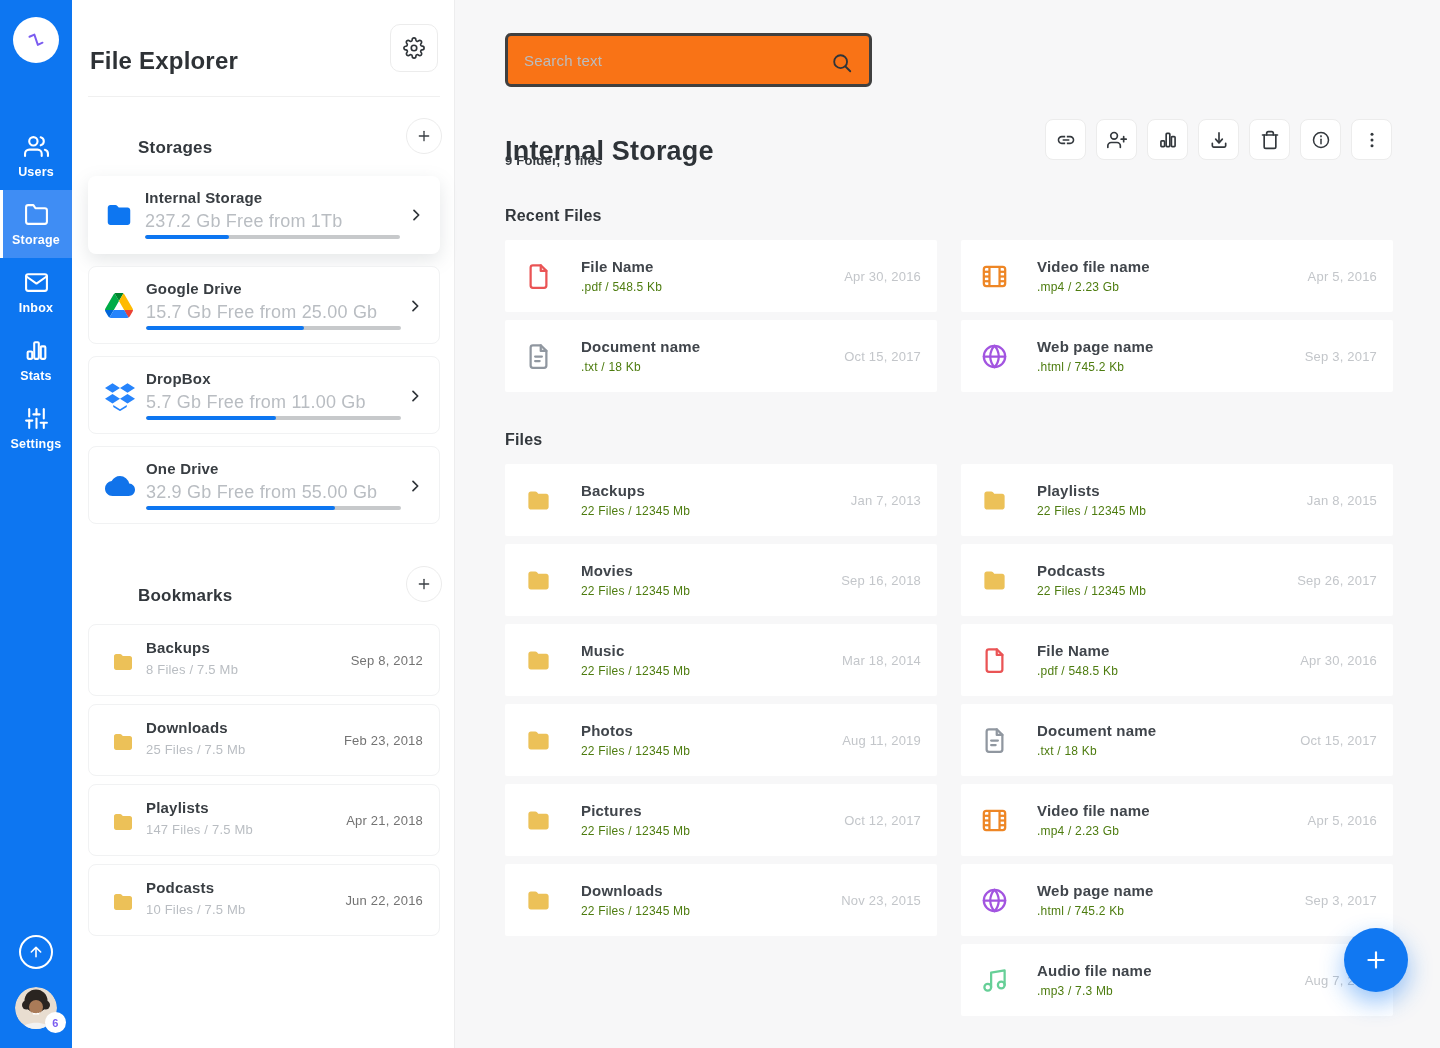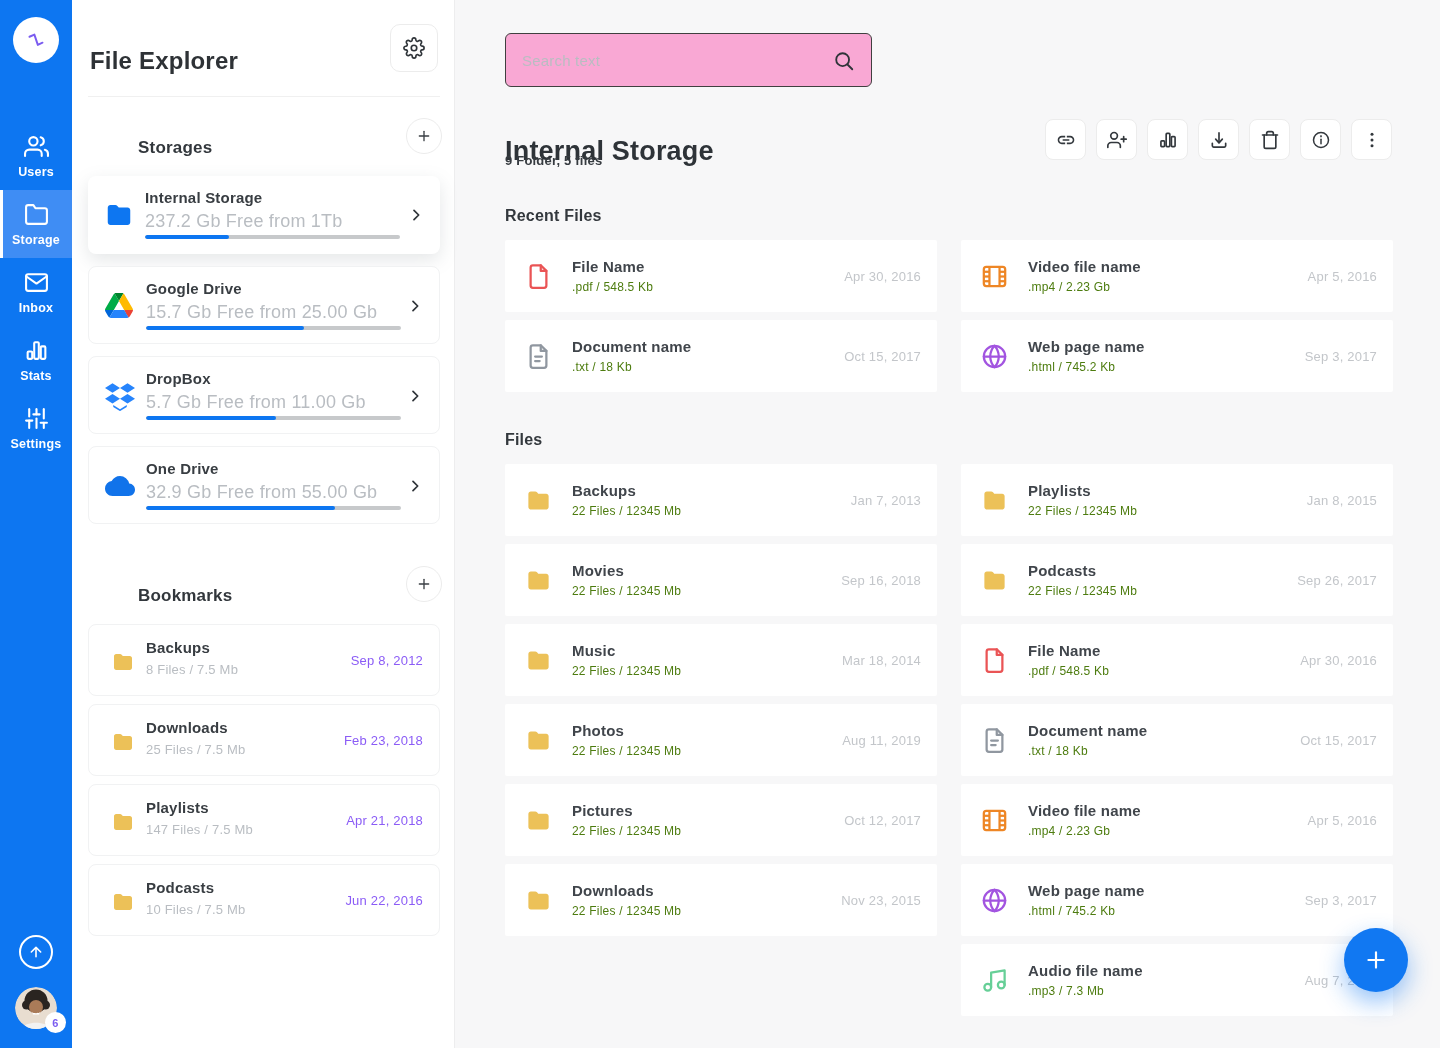--- a/index.html
+++ b/index.html
@@ -52,26 +52,26 @@
   .chev{position:absolute;right:16px;top:31px;width:16px;height:16px;color:#2f3439;}
   .chev svg{width:16px;height:16px;}
 
   .bookmark-list{position:absolute;left:16px;top:624px;width:352px;}
   .bm-card{position:relative;width:352px;height:72px;border-radius:8px;background:#fff;margin-bottom:8px;
            border:1px solid #f1f2f3;cursor:pointer;}
   .bm-icon{position:absolute;left:22px;top:25px;width:24px;height:24px;color:#ecc158;}
   .bm-icon svg{width:24px;height:24px;}
   .bm-name{position:absolute;left:57px;top:14px;font-size:15px;font-weight:700;color:#383d42;}
   .bm-info{position:absolute;left:57px;top:37px;font-size:13px;color:#b9bdc2;}
-  .bm-date{position:absolute;right:16px;top:28px;font-size:13px;color:#8b5cf6;}
+  .bm-date{position:absolute;right:16px;top:28px;font-size:13px;color:#737373;}
 
   
   .main{position:absolute;left:455px;top:0;width:985px;height:100%;background:#f7f7f8;}
-  .search{position:absolute;left:50px;top:33px;width:367px;height:54px;background:#f9a8d4;
-          border:1px solid #404040;border-radius:6px;}
+  .search{position:absolute;left:50px;top:33px;width:367px;height:54px;background:#f97316;
+          border:3px solid #404040;border-radius:6px;}
   .search input{position:absolute;left:0;top:0;width:100%;height:100%;border:none;outline:none;background:transparent;
           padding:0 50px 0 16px;font-size:15px;color:#3a3f44;font-family:inherit;letter-spacing:.2px;}
   .search input::placeholder{color:#b9bdc2;}
   .search .mag{position:absolute;right:16px;top:16px;width:22px;height:22px;color:#2f3439;cursor:pointer;}
   .search .mag svg{width:22px;height:22px;}
 
   .page-title{position:absolute;left:50px;top:118px;font-size:27px;font-weight:800;color:#2e3338;}
   .page-sub{position:absolute;left:50px;top:153px;font-size:13px;font-weight:700;color:#363b40;}
 
   .toolbar{position:absolute;left:590px;top:119px;display:flex;gap:10px;}
@@ -79,21 +79,21 @@
           display:flex;align-items:center;justify-content:center;cursor:pointer;color:#33383d;}
   .tb-btn svg{width:20px;height:20px;}
 
   .list-head{position:absolute;left:50px;font-size:16px;font-weight:700;color:#33383d;}
   .cols{position:absolute;left:50px;width:888px;display:flex;gap:24px;}
   .col{width:432px;display:flex;flex-direction:column;}
   .row{position:relative;height:72px;background:#fff;border-radius:2px;margin-bottom:8px;
        display:flex;align-items:center;padding:0 16px 0 20px;cursor:pointer;}
   .ric{width:27px;height:27px;flex:0 0 27px;margin-right:20px;}
   .ric svg{width:27px;height:27px;}
-  .rtext{flex:1;min-width:0;}
+  .rtext{flex:1;min-width:0;margin-left:9px;}
   .rtitle{font-size:15px;font-weight:600;color:#40454b;}
   .rsub{font-size:12px;color:#4d7c0f;margin-top:5px;}
   .rdate{font-size:13px;color:#c3c6ca;white-space:nowrap;}
 
   .c-folder{color:#ecc158;} .c-pdf{color:#ea5455;} .c-txt{color:#9097a0;}
   .c-video{color:#ee8625;} .c-web{color:#a254e0;} .c-audio{color:#66cf97;}
   .c-bluefolder{color:#0d76f1;} .c-dropbox{color:#2684fc;} .c-onedrive{color:#1173ea;}
 
   .fab{position:absolute;left:889px;top:928px;width:64px;height:64px;border-radius:50%;background:#1178f2;
        box-shadow:0 10px 24px rgba(17,120,242,.45);display:flex;align-items:center;justify-content:center;cursor:pointer;z-index:6;}

